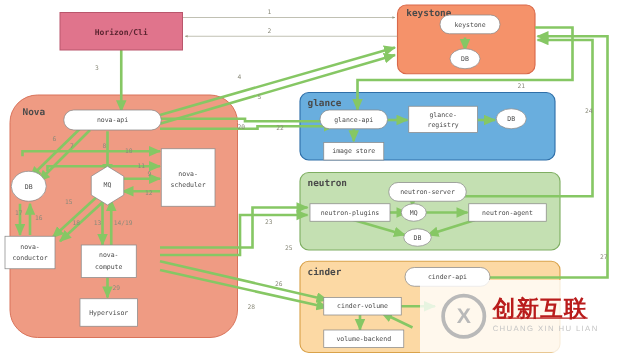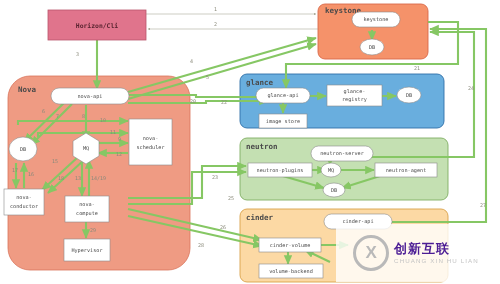--- a/index.html
+++ b/index.html
@@ -18,22 +18,22 @@
   .thin{fill:none;stroke:#9a9a85;stroke-width:0.5;}
   .nbox{fill:#ffffff;stroke:#8a8a8a;stroke-width:0.6;}
   .watermark{position:absolute;right:4px;bottom:2px;width:160px;height:58px;
              background:rgba(255,255,255,0.80);display:flex;align-items:center;
              justify-content:center;gap:5px;pointer-events:none;}
   .wm-ring{width:30px;height:30px;border-radius:50%;border:3px solid #b9b9b9;
            position:relative;display:flex;align-items:center;justify-content:center;
            color:#b9b9b9;font-size:17px;font-weight:bold;
            font-family:"Liberation Sans",sans-serif;}
   .wm-txt{display:flex;flex-direction:column;align-items:flex-start;}
-  .wm-cn{font-family:"DejaVu Sans","Liberation Sans",sans-serif;font-size:13px;
-         font-weight:bold;color:#4c1d95;letter-spacing:1px;line-height:1.05;}
+  .wm-cn{font-family:"DejaVu Sans","Liberation Sans",sans-serif;font-size:18px;
+         font-weight:bold;color:#b91c1c;letter-spacing:1px;line-height:1.05;text-decoration:underline;}
   .wm-en{font-family:"Liberation Sans",sans-serif;font-size:6.2px;color:#c4c4c4;
          letter-spacing:1.1px;margin-top:2px;}
 </style>
 </head>
 <body>
 
 <div id="stage">
 
   <svg id="diagram" viewBox="0 0 500 284">
     <defs>

